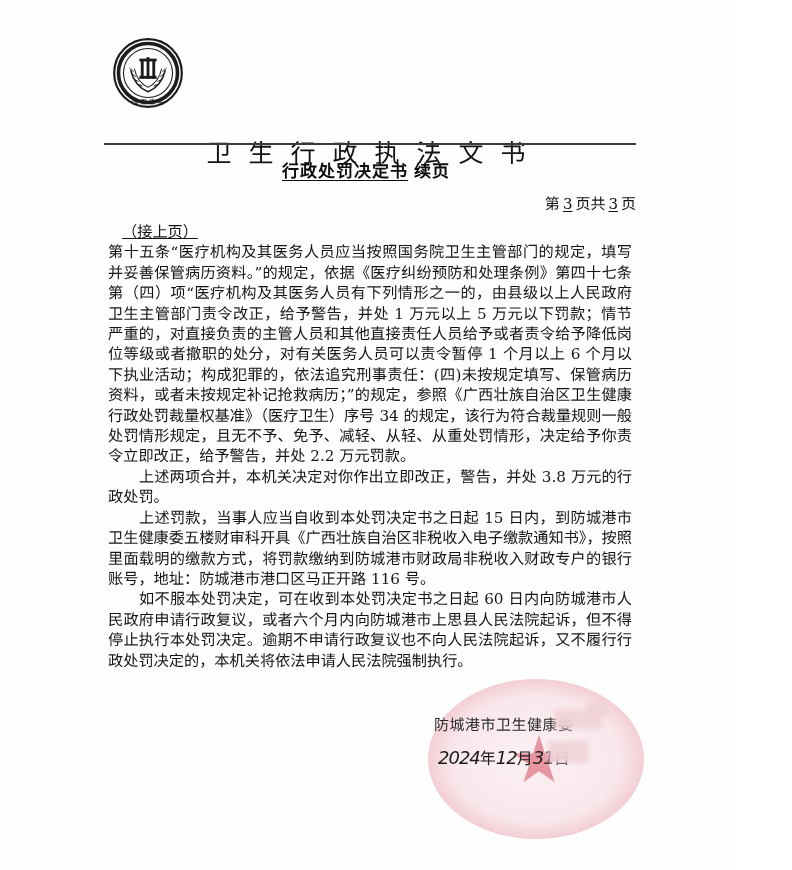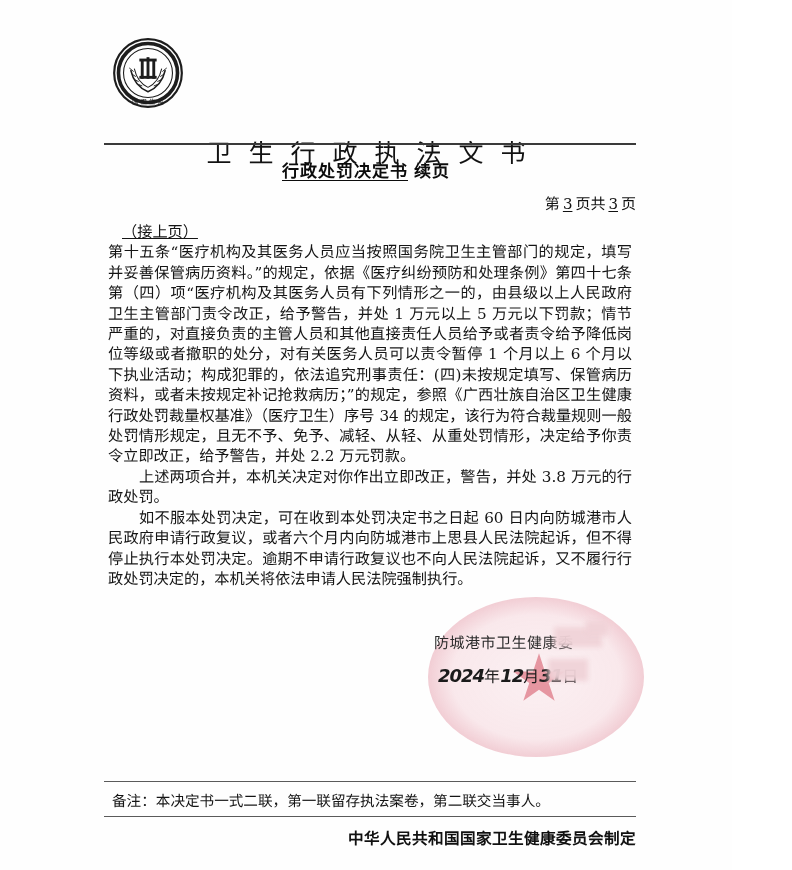--- a/index.html
+++ b/index.html
@@ -171,21 +171,21 @@
     position: absolute;
     left: 10px;
     top: 66px;
     font-size: 16px;
     color: #1b1b1b;
     white-space: nowrap;
     font-family: "DejaVu Sans", "Liberation Sans", sans-serif;
   }
   .hand {
     font-style: italic;
-    font-weight: bold;
+    font-weight: normal;
     font-size: 18px;
     letter-spacing: -1px;
   }
   .redact {
     position: absolute;
     background: #f0d3d8;
     filter: blur(2.4px);
     opacity: 0.95;
   }
   .redact.r1 { left: 126px; top: 30px;  width: 48px; height: 20px; }
@@ -272,38 +272,33 @@
       <span class="underlined">行政处罚决定书</span><span>续页</span>
     </div>
   </div>
 
   <div class="page-counter"><span>第</span><u>3</u><span>页共</span><u>3</u><span>页</span></div>
 
   <div class="body-zone">
     <p class="p-cont">（接上页）</p>
     <p class="p-flush">第十五条“医疗机构及其医务人员应当按照国务院卫生主管部门的规定，填写并妥善保管病历资料。”的规定，依据《医疗纠纷预防和处理条例》第四十七条第（四）项“医疗机构及其医务人员有下列情形之一的，由县级以上人民政府卫生主管部门责令改正，给予警告，并处 1 万元以上 5 万元以下罚款；情节严重的，对直接负责的主管人员和其他直接责任人员给予或者责令给予降低岗位等级或者撤职的处分，对有关医务人员可以责令暂停 1 个月以上 6 个月以下执业活动；构成犯罪的，依法追究刑事责任：(四)未按规定填写、保管病历资料，或者未按规定补记抢救病历；”的规定，参照《广西壮族自治区卫生健康行政处罚裁量权基准》（医疗卫生）序号 34 的规定，该行为符合裁量规则一般处罚情形规定，且无不予、免予、减轻、从轻、从重处罚情形，决定给予你责令立即改正，给予警告，并处 2.2 万元罚款。</p>
     <p class="p-indent">上述两项合并，本机关决定对你作出立即改正，警告，并处 3.8 万元的行政处罚。</p>
+    <p class="p-indent">上述罚款，当事人应当自收到本处罚决定书之日起 15 日内，到防城港市卫生健康委五楼财审科开具《广西壮族自治区非税收入电子缴款通知书》，按照里面载明的缴款方式，将罚款缴纳到防城港市财政局非税收入财政专户的银行账号，地址：防城港市港口区马正开路 116 号。</p>
     <p class="p-indent">如不服本处罚决定，可在收到本处罚决定书之日起 60 日内向防城港市人民政府申请行政复议，或者六个月内向防城港市上思县人民法院起诉，但不得停止执行本处罚决定。逾期不申请行政复议也不向人民法院起诉，又不履行行政处罚决定的，本机关将依法申请人民法院强制执行。</p>
   </div>
 
   <div class="seal-zone">
     <div class="seal">
       <div class="seal-ring"></div>
       <div class="seal-star"></div>
 
       <div class="seal-org">防城港市卫生健康委</div>
 
       <div class="seal-date"><span class="hand">2024</span><span>年</span><span class="hand">12</span><span>月</span><span class="hand">31</span><span>日</span></div>
 
       <div class="redact r1"></div>
       <div class="redact r2"></div>
       <div class="redact r3"></div>
     </div>
   </div>
 
-  <div class="footer-zone">
-    <div class="footer-rule-top"></div>
-    <div class="footer-note">备注：本决定书一式二联，第一联留存执法案卷，第二联交当事人。</div>
-    <div class="footer-rule-bottom"></div>
-    <div class="footer-issuer">中华人民共和国国家卫生健康委员会制定</div>
-  </div>
 
 </div>
 
 </body></html>

